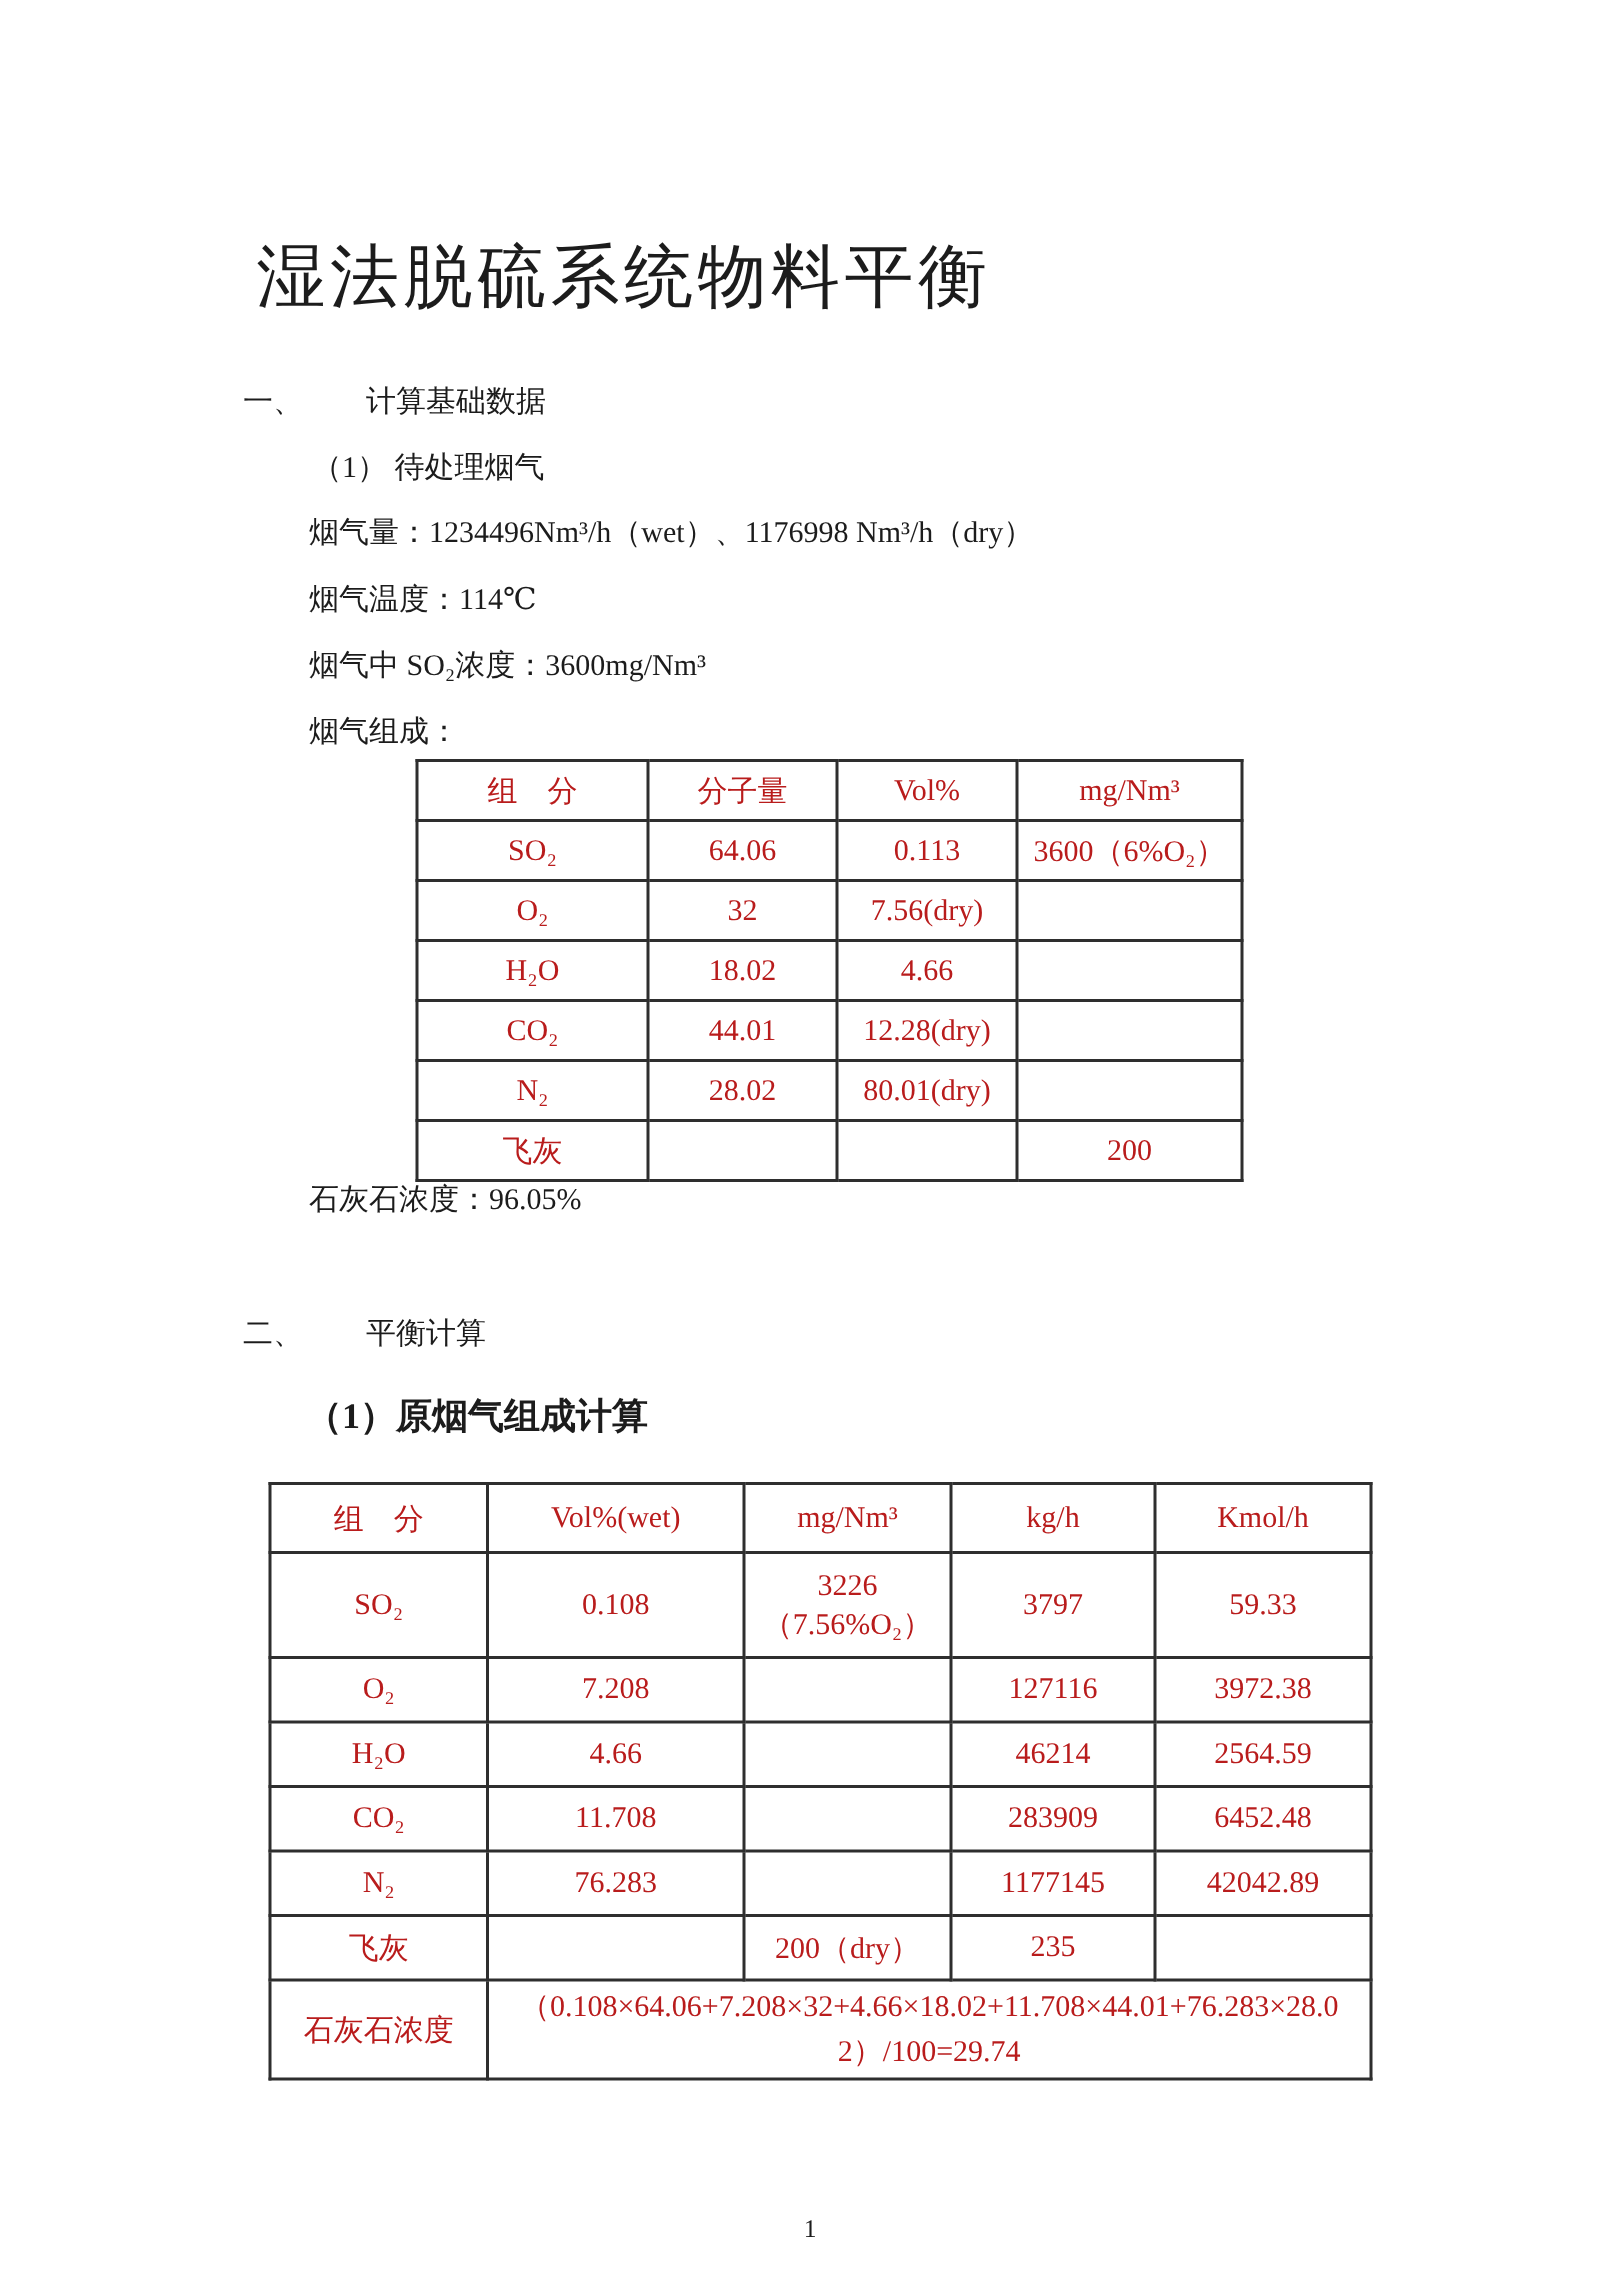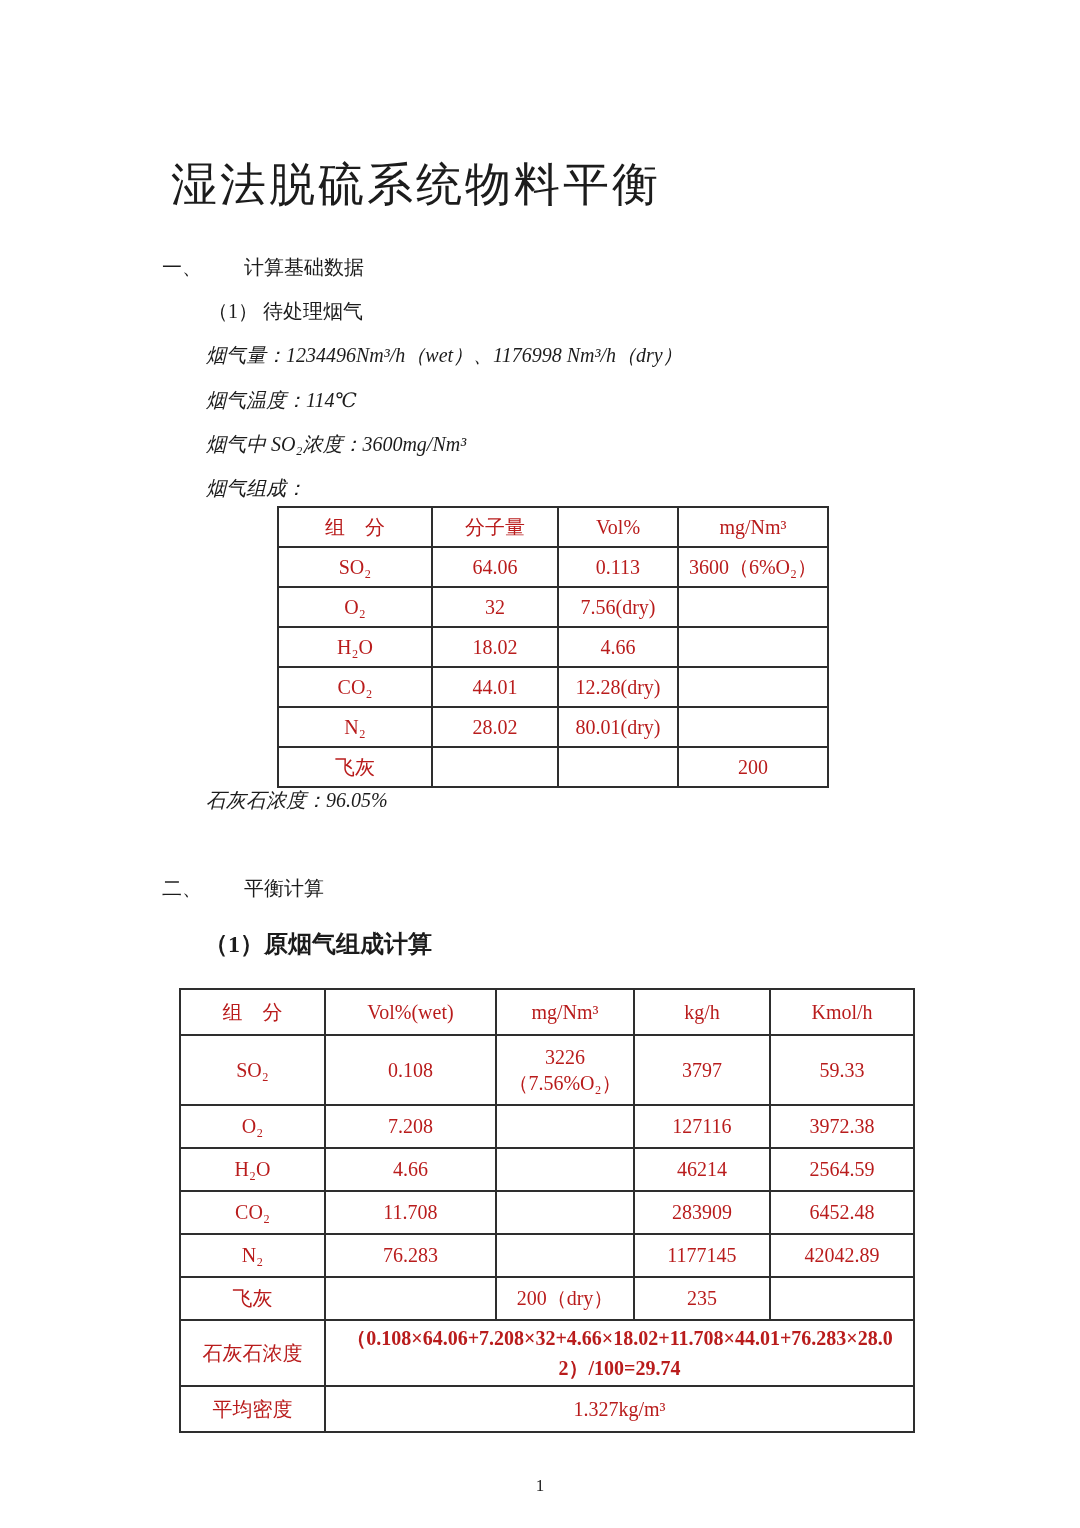--- a/index.html
+++ b/index.html
@@ -8,21 +8,21 @@
     font-family:"Liberation Serif","DejaVu Serif",serif;
     color:#1c1c1c;
   }
   .abs{position:absolute;}
   .title{
     left:155px;top:138px;font-size:46px;font-weight:400;
     letter-spacing:3px;white-space:nowrap;margin:16px;
   }
   .h2{left:162px;font-size:20px;white-space:nowrap;}
   .h2 .h2t{margin-left:42px;}
-  .line{left:206px;font-size:20px;line-height:26px;white-space:nowrap;font-style:italic;}
+  .line{left:206px;font-size:20px;line-height:26px;white-space:nowrap;}
   .item{left:208px;font-size:20px;white-space:nowrap;}
   .h3{left:204px;font-size:24px;font-weight:700;white-space:nowrap;}
   table.t{
     border-collapse:collapse;table-layout:fixed;
     font-size:20px;color:#b91c1c;
   }
   table.t td{
     border:2px solid #2e2e2e;text-align:center;vertical-align:middle;
     padding:2px 6px;overflow:hidden;
   }
@@ -31,21 +31,20 @@
   .t2{left:179px;top:988px;width:734px;}
   .t2 tr.rh td{height:40px;}
   .t2 tr.rd td{height:37px;}
   .t2 tr.rso2 td{height:64px;}
   .t2 tr.rmw td{height:60px;}
   .t2 tr.rden td{height:40px;}
   .preline{white-space:pre-line;line-height:1.3;}
   .formula{
     word-break:break-all;white-space:normal;line-height:1.5;
     padding:2px 10px;
-    font-weight:bold;
   }
   .pageno{
     left:0;top:1476px;width:100%;text-align:center;font-size:17px;
   }
 </style>
 </head>
 <body>
 
 <h1 class="abs title">湿法脱硫系统物料平衡</h1>
 
@@ -176,20 +175,16 @@
     <td>飞灰</td>
     <td></td>
     <td>200（dry）</td>
     <td>235</td>
     <td></td>
   </tr>
   <tr class="rmw">
     <td>石灰石浓度</td>
     <td class="formula" colspan="4">（0.108×64.06+7.208×32+4.66×18.02+11.708×44.01+76.283×28.02）/100=29.74</td>
   </tr>
-  <tr class="rden">
-    <td>平均密度</td>
-    <td colspan="4">1.327kg/m³</td>
-  </tr>
 </tbody>
   </table>
 
 <div class="abs pageno">1</div>
 
 </body></html>

